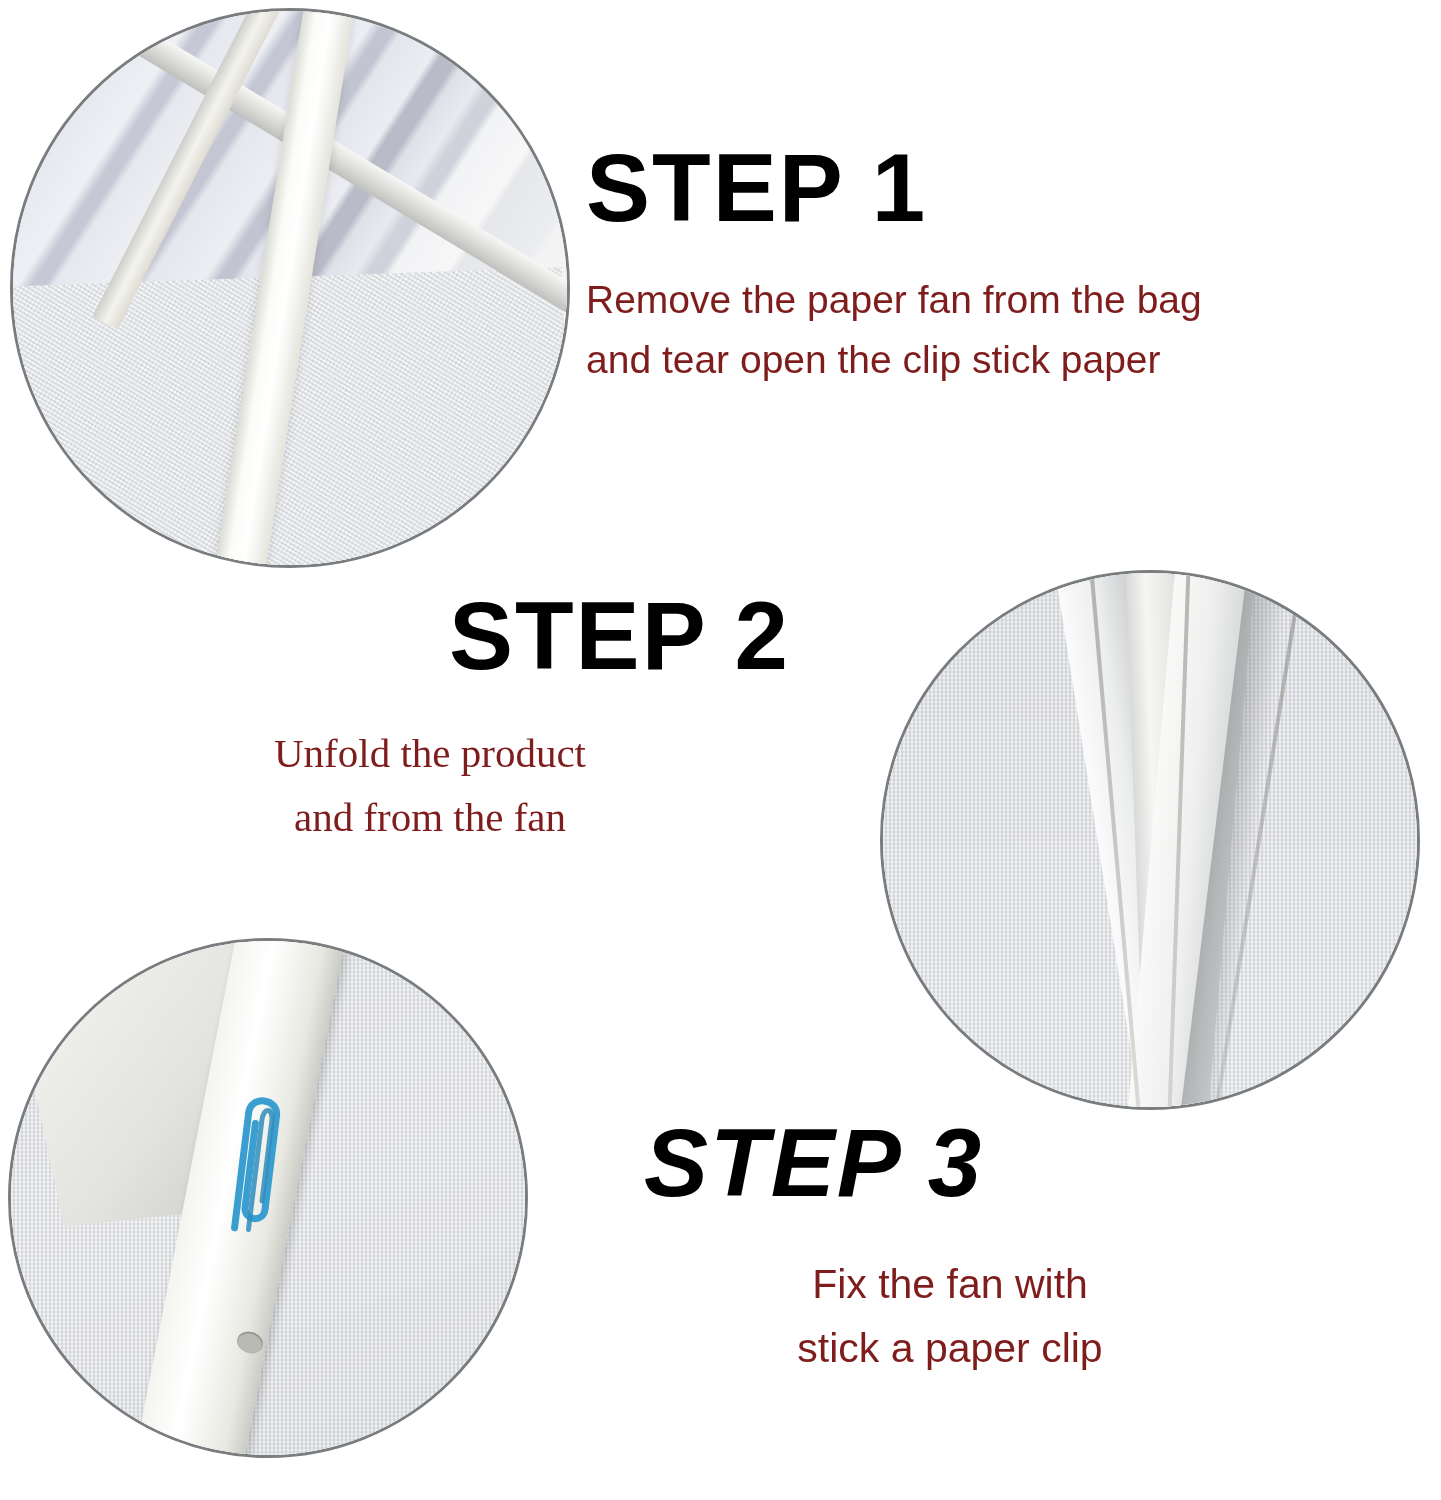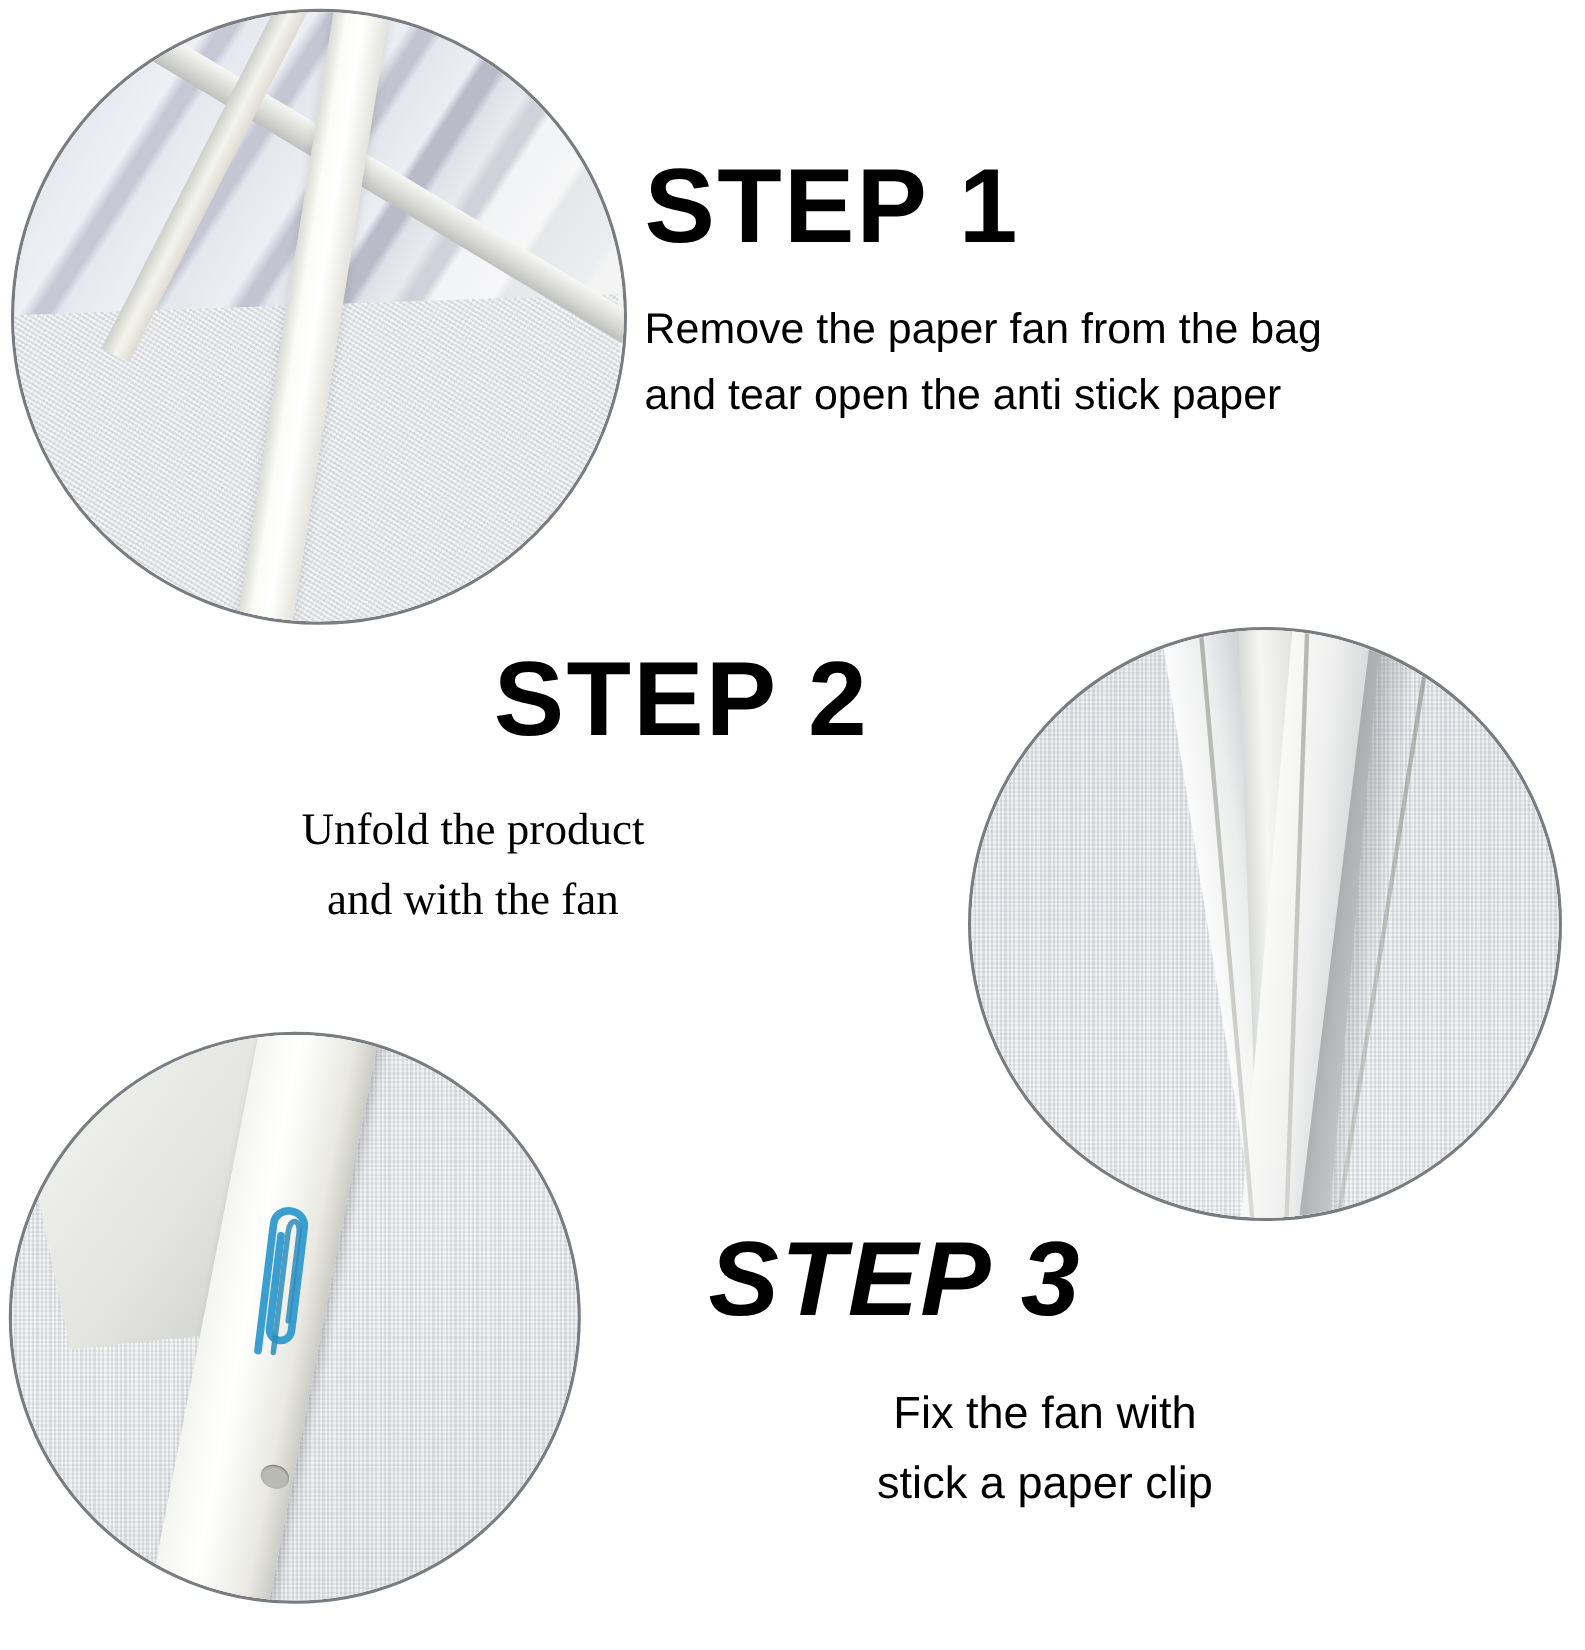--- a/index.html
+++ b/index.html
@@ -195,21 +195,21 @@
   .step-title {
     font-weight: bold;
     letter-spacing: 2px;
     line-height: 1;
     color: #000000;
     white-space: nowrap;
   }
 
   .step-line {
     line-height: 1.55;
-    color: #000000;
+    color: #7f1d1d;
     white-space: nowrap;
   }
 
   
   #text-step1 { left: 586px; top: 140px; }
   #text-step1 .step-title { font-size: 96px; margin-bottom: 34px; }
   #text-step1 .step-line  { font-size: 39px; }
 
   
   #text-step2 { left: 70px; top: 588px; }
@@ -231,27 +231,27 @@
       <div class="texture"></div>
       <div class="edge"></div>
       <div class="liner2"></div>
       <div class="liner"></div>
     </div>
   </div>
 
   <div class="step-block" id="text-step1">
     <div class="step-title">STEP 1</div>
     <div class="step-line">Remove the paper fan from the bag</div>
-    <div class="step-line">and tear open the anti stick paper</div>
+    <div class="step-line">and tear open the clip stick paper</div>
   </div>
 
   <div class="step-block" id="text-step2">
     <div class="step-title">STEP 2</div>
     <div class="step-line">Unfold the product</div>
-    <div class="step-line">and with the fan</div>
+    <div class="step-line">and from the fan</div>
   </div>
 
   <div class="bubble" id="bubble-step2">
     <div class="photo" id="photo-step2">
       <div class="grain"></div>
       <div class="pleat p1"></div>
       <div class="pleat p2"></div>
       <div class="pleat p3"></div>
       <div class="shadowband"></div>
       <div class="crease c1"></div>

